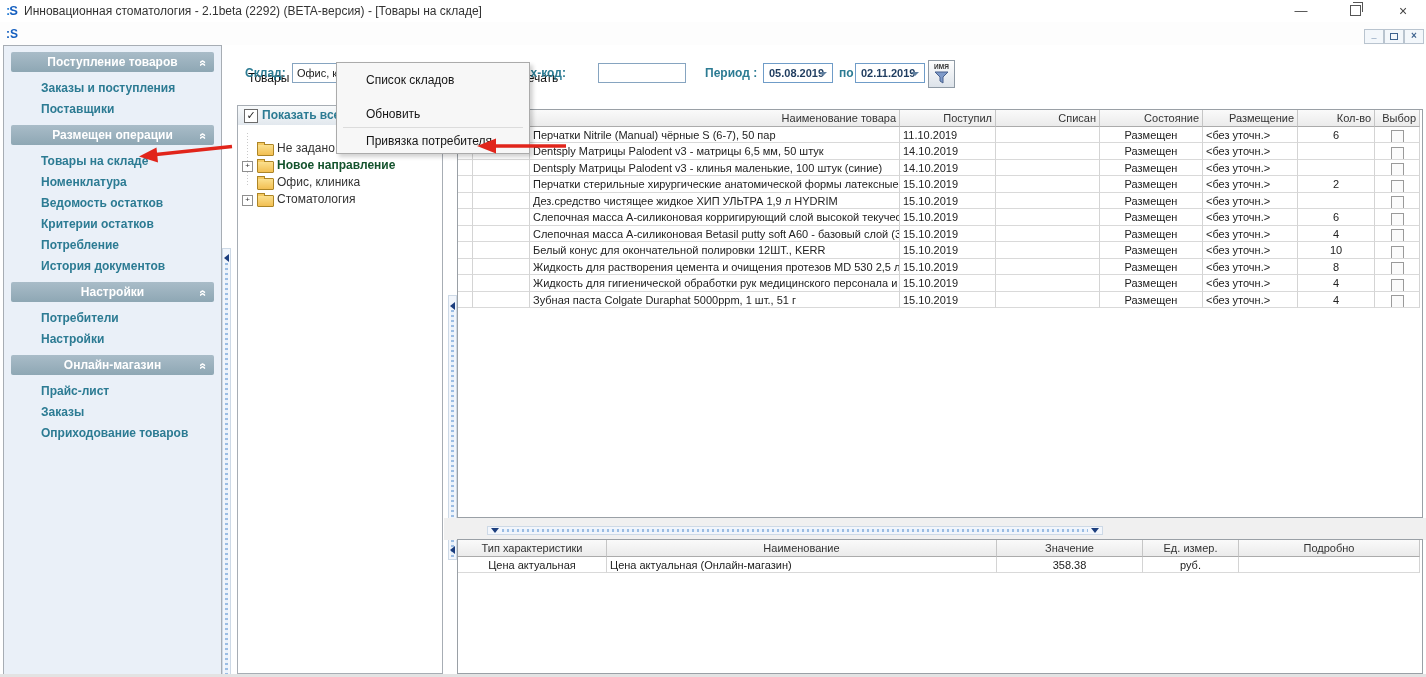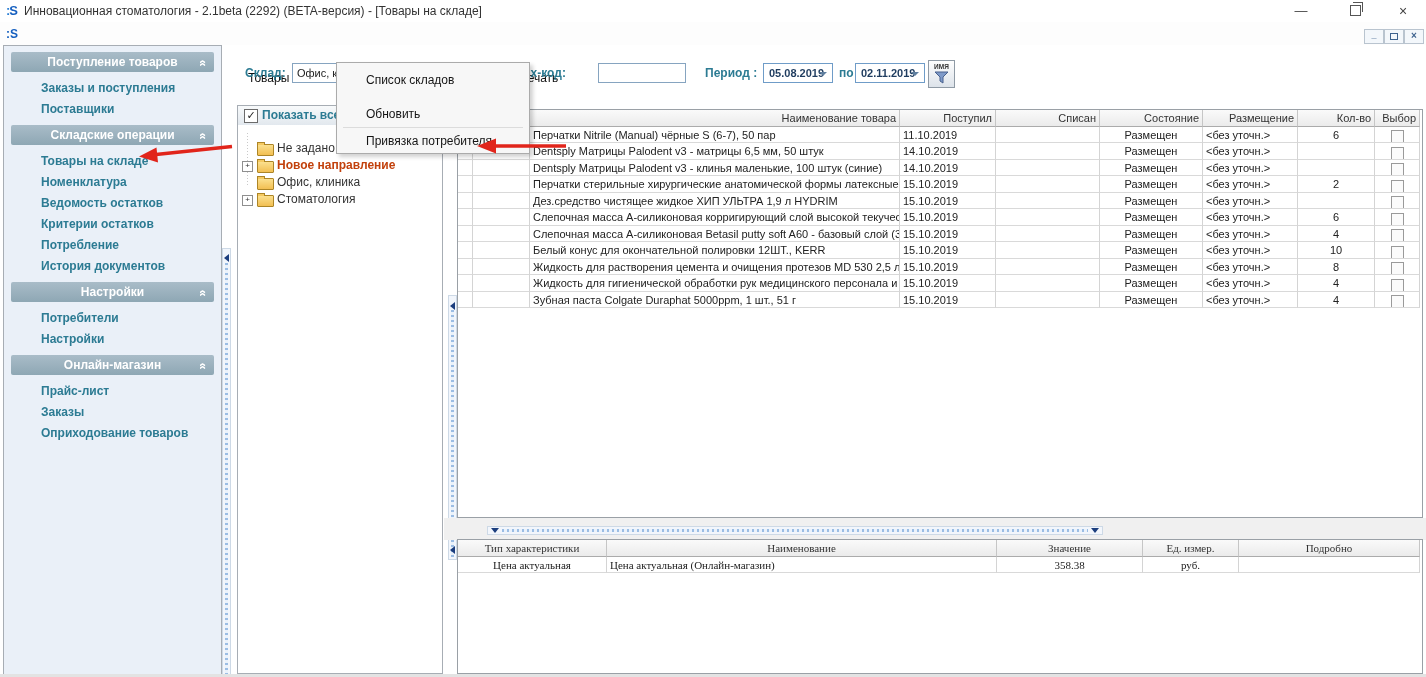--- a/index.html
+++ b/index.html
@@ -63,32 +63,32 @@
   .treehdr .cap{position:absolute;left:24px;top:2px;font-size:12px;font-weight:bold;color:#2c7b93;}
   .treebody{position:absolute;left:0;top:19px;right:0;bottom:0;background:#fff;}
   .guide{position:absolute;left:9px;top:8px;width:1px;height:52px;background:repeating-linear-gradient(180deg,#c9c9c9 0 1px,transparent 1px 3px);}
   .tnode{position:absolute;left:0;height:17px;line-height:17px;font-size:12px;color:#333;white-space:nowrap;}
   .tnode .exp{position:absolute;left:4px;top:4px;width:9px;height:9px;border:1px solid #8f8f8f;background:#fff;
         font-size:8px;line-height:7px;text-align:center;color:#333;}
   .folder{position:absolute;left:19px;top:4px;width:15px;height:10px;background:linear-gradient(#fbe08e,#f2bf52);
         border:1px solid #ad8526;border-radius:1px;}
   .folder::before{content:"";position:absolute;left:-1px;top:-3px;width:6px;height:2px;background:#f5ca62;border:1px solid #ad8526;border-bottom:none;}
   .tnode .tl{position:absolute;left:39px;top:0;}
-  .tnode.green .tl{color:#c2410c;font-weight:bold;}
+  .tnode.green .tl{color:#14532d;font-weight:bold;}
   
   .gridwrap{position:absolute;background:#fff;border:1px solid #9aa0a6;box-sizing:border-box;}
   .grow{display:grid;grid-template-columns:15px 57px 370px 96px 104px 103px 95px 77px 45px;height:16.5px;}
   .grow>div{border-right:1px solid #d4d4d4;border-bottom:1px solid #d9d9d9;font-size:11px;line-height:16px;
         overflow:hidden;white-space:nowrap;padding:0 3px;box-sizing:border-box;}
   .ghead>div{background:linear-gradient(#fafafa,#ebebeb);border-right:1px solid #c6c6c6;border-bottom:1px solid #ababab;
         text-align:right;color:#333;}
   .ghead .artcell{text-align:right;padding-right:10px;}
   .cell-c{text-align:center;}
   .rowcb{display:inline-block;width:11px;height:11px;border:1px solid #9a9a9a;background:#fbfbfb;vertical-align:middle;margin-top:2px;}
-  .grow2{display:grid;grid-template-columns:149px 390px 146px 96px 181px;height:16.5px;font-family:Liberation Serif, serif;}
+  .grow2{display:grid;grid-template-columns:149px 390px 146px 96px 181px;height:16.5px;}
   .grow2>div{border-right:1px solid #d4d4d4;border-bottom:1px solid #d9d9d9;font-size:11px;line-height:16px;
         overflow:hidden;white-space:nowrap;padding:0 3px;box-sizing:border-box;}
   .ghead2>div{background:linear-gradient(#fafafa,#ebebeb);border-right:1px solid #c6c6c6;border-bottom:1px solid #ababab;text-align:center;color:#333;}
   .graygap{position:absolute;left:444px;top:518px;width:982px;height:22px;background:#f0f0f0;}
   .botstrip{position:absolute;left:0;top:674px;width:1426px;height:3px;background:#e3e3e3;}
   
   .ddmenu{position:absolute;left:336px;top:62px;width:176px;height:90px;background:#f7f7f7;border:1px solid #ababab;
         box-shadow:3px 3px 4px rgba(0,0,0,0.18);z-index:60;padding-left:16px;}
   .dditem{position:absolute;left:1px;right:1px;height:22px;line-height:22px;font-size:12px;color:#151515;padding-left:28px;cursor:pointer;}
   .ddsep{position:absolute;left:6px;right:6px;top:64px;height:1px;background:#dcdcdc;}
@@ -117,21 +117,21 @@
 
   <div class="sidebar">
     <div class="side-hdr">
       <span>Поступление товаров</span>
       <span class="chev">«</span>
     </div>
     <div class="side-item">Заказы и поступления</div>
     <div class="side-item">Поставщики</div>
 
     <div class="side-hdr">
-      <span>Складские операции</span>
+      <span>Размещен операции</span>
       <span class="chev">«</span>
     </div>
     <div class="side-item">Товары на складе</div>
     <div class="side-item">Номенклатура</div>
     <div class="side-item">Ведомость остатков</div>
     <div class="side-item">Критерии остатков</div>
     <div class="side-item">Потребление</div>
     <div class="side-item">История документов</div>
 
     <div class="side-hdr">

